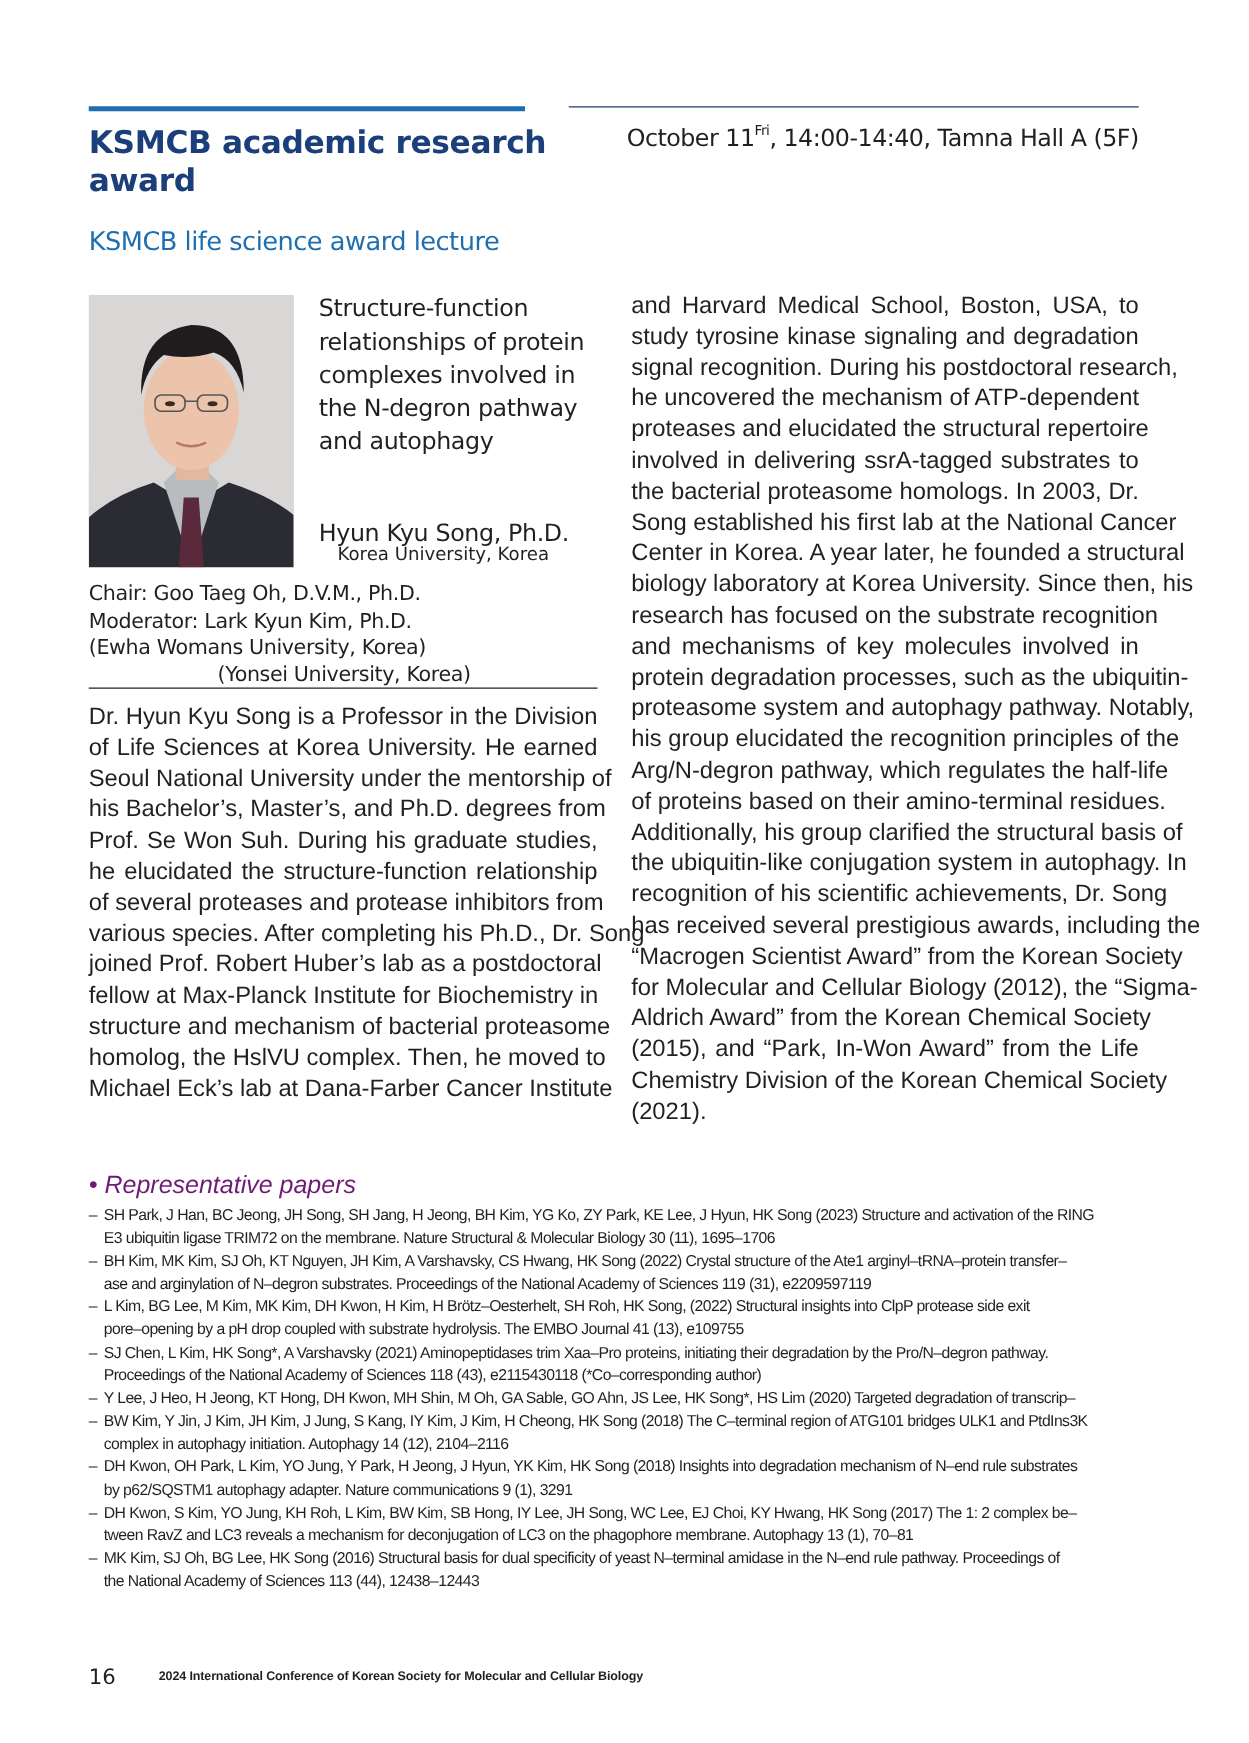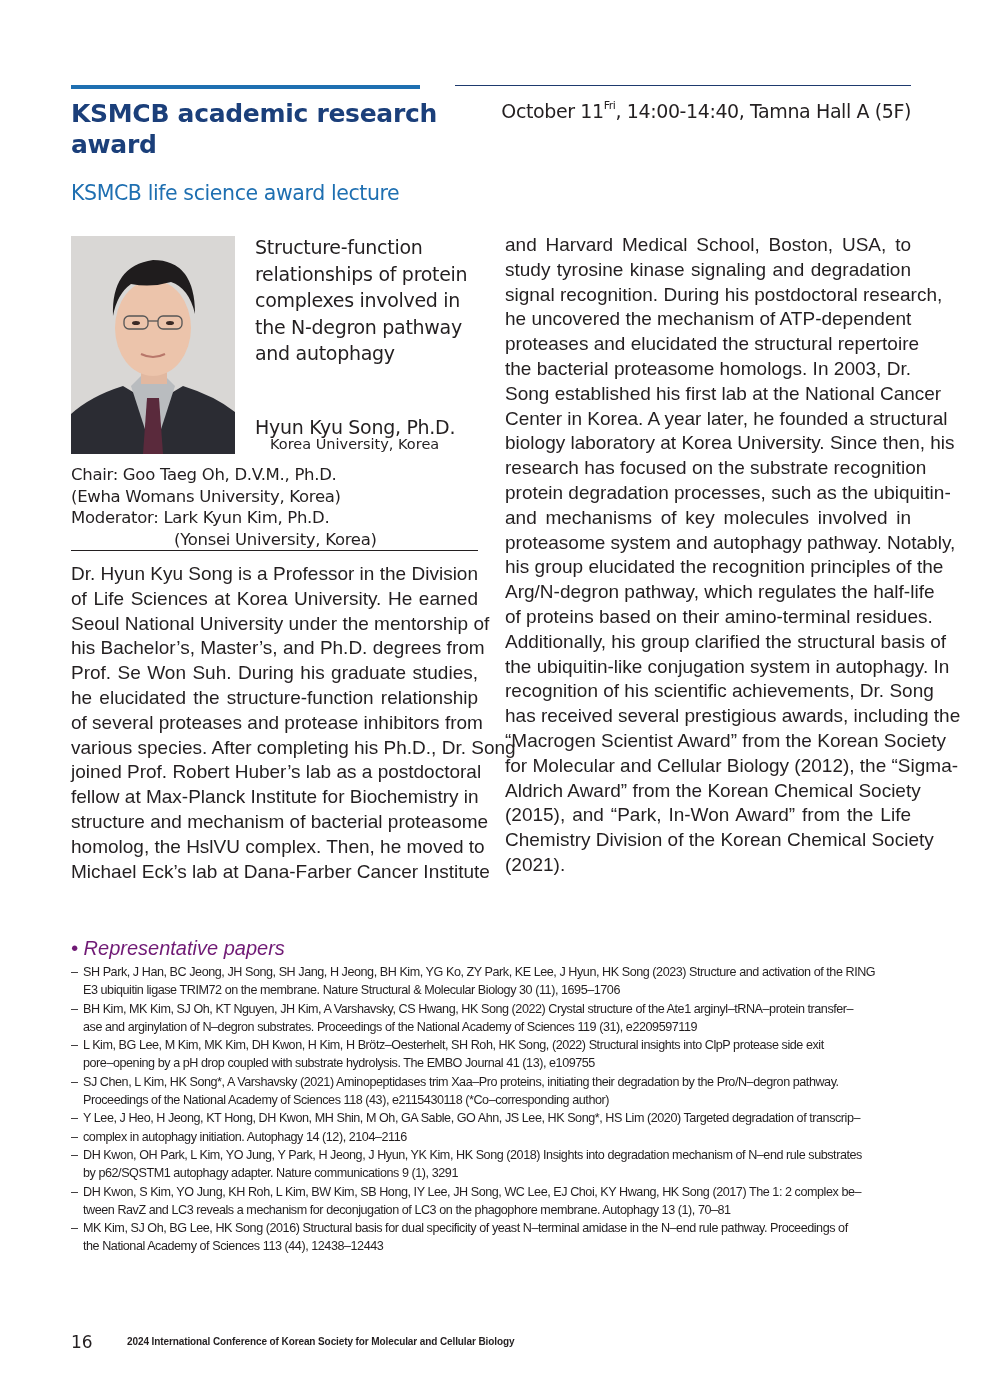--- a/index.html
+++ b/index.html
@@ -69,22 +69,22 @@
     <path d="M70 118 Q82 124 94 118" stroke="#b8776a" stroke-width="2" fill="none"></path>
   </svg>
 </div>
 
 <div class="abs talk-title">Structure-function relationships of protein complexes involved in the N-degron pathway and autophagy</div>
 <div class="abs speaker-name">Hyun Kyu Song, Ph.D.</div>
 <div class="abs speaker-aff">Korea University, Korea</div>
 
 <div class="abs chair-block">
   <div>Chair: Goo Taeg Oh, D.V.M., Ph.D.</div>
+  <div>Moderator: Lark Kyun Kim, Ph.D.</div>
   <div>(Ewha Womans University, Korea)</div>
-  <div>Moderator: Lark Kyun Kim, Ph.D.</div>
   <div class="indent">(Yonsei University, Korea)</div>
 </div>
 <div class="abs divider"></div>
 
 <div class="abs bio bio-left">
   <span class="line">Dr. Hyun Kyu Song is a Professor in the Division</span>
   <span class="line">of Life Sciences at Korea University. He earned</span>
   <span class="line">Seoul National University under the mentorship of</span>
   <span class="line">his Bachelor’s, Master’s, and Ph.D. degrees from</span>
   <span class="line">Prof. Se Won Suh. During his graduate studies,</span>
@@ -97,27 +97,28 @@
   <span class="line">homolog, the HslVU complex. Then, he moved to</span>
   <span class="line">Michael Eck’s lab at Dana-Farber Cancer Institute</span>
 </div>
 
 <div class="abs bio bio-right">
   <span class="line">and Harvard Medical School, Boston, USA, to</span>
   <span class="line">study tyrosine kinase signaling and degradation</span>
   <span class="line">signal recognition. During his postdoctoral research,</span>
   <span class="line">he uncovered the mechanism of ATP-dependent</span>
   <span class="line">proteases and elucidated the structural repertoire</span>
+  <span class="line">involved in delivering ssrA-tagged substrates to</span>
   <span class="line">the bacterial proteasome homologs. In 2003, Dr.</span>
   <span class="line">Song established his first lab at the National Cancer</span>
   <span class="line">Center in Korea. A year later, he founded a structural</span>
   <span class="line">biology laboratory at Korea University. Since then, his</span>
   <span class="line">research has focused on the substrate recognition</span>
+  <span class="line">and mechanisms of key molecules involved in</span>
   <span class="line">protein degradation processes, such as the ubiquitin-</span>
-  <span class="line">and mechanisms of key molecules involved in</span>
   <span class="line">proteasome system and autophagy pathway. Notably,</span>
   <span class="line">his group elucidated the recognition principles of the</span>
   <span class="line">Arg/N-degron pathway, which regulates the half-life</span>
   <span class="line">of proteins based on their amino-terminal residues.</span>
   <span class="line">Additionally, his group clarified the structural basis of</span>
   <span class="line">the ubiquitin-like conjugation system in autophagy. In</span>
   <span class="line">recognition of his scientific achievements, Dr. Song</span>
   <span class="line">has received several prestigious awards, including the</span>
   <span class="line">“Macrogen Scientist Award” from the Korean Society</span>
   <span class="line">for Molecular and Cellular Biology (2012), the “Sigma-</span>
@@ -149,20 +150,21 @@
       <span class="dash">–</span>
       <span class="ln">SJ Chen, L Kim, HK Song*, A Varshavsky (2021) Aminopeptidases trim Xaa–Pro proteins, initiating their degradation by the Pro/N–degron pathway.</span>
       <span class="ln">Proceedings of the National Academy of Sciences 118 (43), e2115430118 (*Co–corresponding author)</span>
     </div>
   <div class="paper">
       <span class="dash">–</span>
       <span class="ln">Y Lee, J Heo, H Jeong, KT Hong, DH Kwon, MH Shin, M Oh, GA Sable, GO Ahn, JS Lee, HK Song*, HS Lim (2020) Targeted degradation of transcrip–</span>
     </div>
   <div class="paper">
       <span class="dash">–</span>
+      <span class="ln">BW Kim, Y Jin, J Kim, JH Kim, J Jung, S Kang, IY Kim, J Kim, H Cheong, HK Song (2018) The C–terminal region of ATG101 bridges ULK1 and PtdIns3K</span>
       <span class="ln">complex in autophagy initiation. Autophagy 14 (12), 2104–2116</span>
     </div>
   <div class="paper">
       <span class="dash">–</span>
       <span class="ln">DH Kwon, OH Park, L Kim, YO Jung, Y Park, H Jeong, J Hyun, YK Kim, HK Song (2018) Insights into degradation mechanism of N–end rule substrates</span>
       <span class="ln">by p62/SQSTM1 autophagy adapter. Nature communications 9 (1), 3291</span>
     </div>
   <div class="paper">
       <span class="dash">–</span>
       <span class="ln">DH Kwon, S Kim, YO Jung, KH Roh, L Kim, BW Kim, SB Hong, IY Lee, JH Song, WC Lee, EJ Choi, KY Hwang, HK Song (2017) The 1: 2 complex be–</span>

